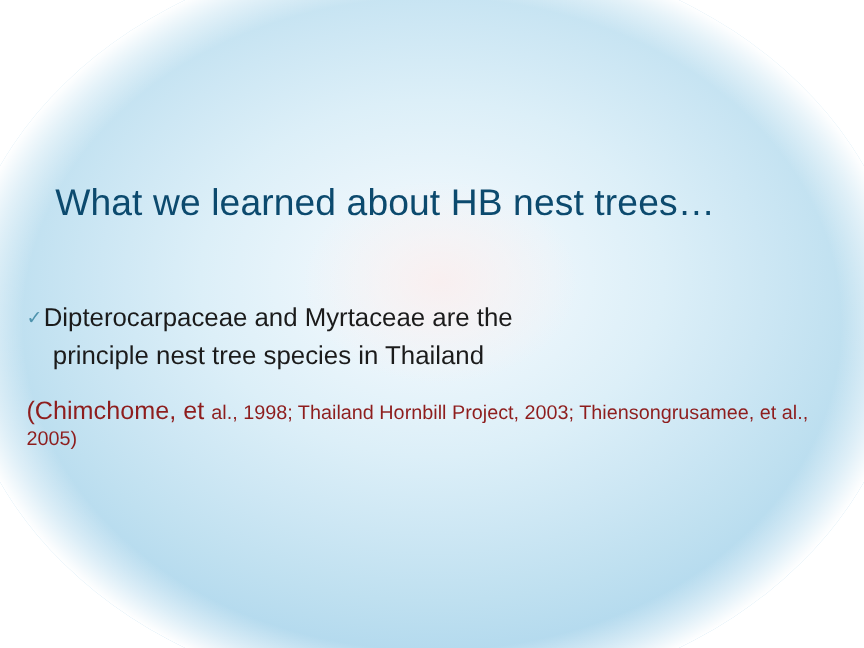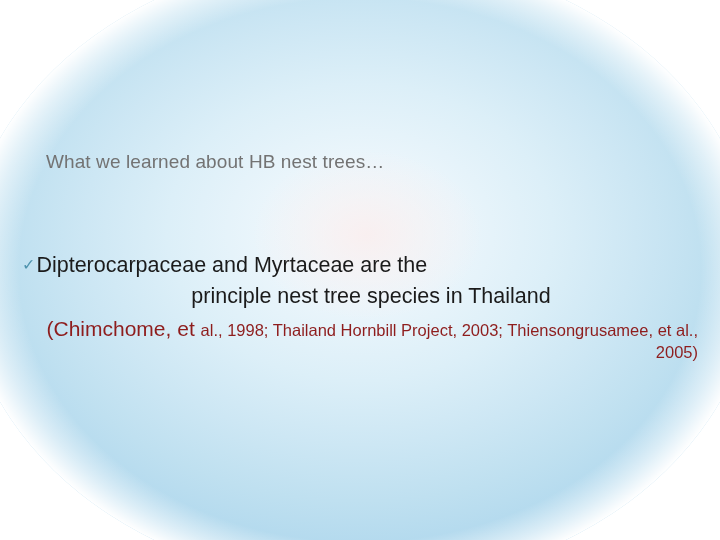--- a/index.html
+++ b/index.html
@@ -72,23 +72,23 @@
     left: 0;
     top: 0;
     width: 720px;
     height: 540px;
   }
 
   #slide-title {
     position: absolute;
     left: 46px;
     top: 151px;
-    font-size: 19px;
+    font-size: 31px;
     line-height: 1.18;
-    color: #737373;
+    color: #0c4a6e;
     letter-spacing: 0.1px;
     white-space: nowrap;
   }
 
   #body-block {
     position: absolute;
     left: 22px;
     top: 210px;
     width: 676px;
   }
@@ -103,28 +103,26 @@
   .bullet-mark {
     color: #4e93ad;
     font-size: 16px;
     line-height: 1;
     vertical-align: 2px;
     margin-right: 1px;
   }
   .bullet-line-2 {
     display: block;
     padding-left: 22px;
-    text-align: center;
   }
 
   #citation {
-    margin-top: 5px;
+    margin-top: 19px;
     color: #8e1d1d;
     line-height: 1.22;
-    text-align: right;
   }
   .cite-lead {
     font-size: 21px;
   }
   .cite-rest {
     font-size: 16.5px;
   }
 </style>
 </head>
 <body>

